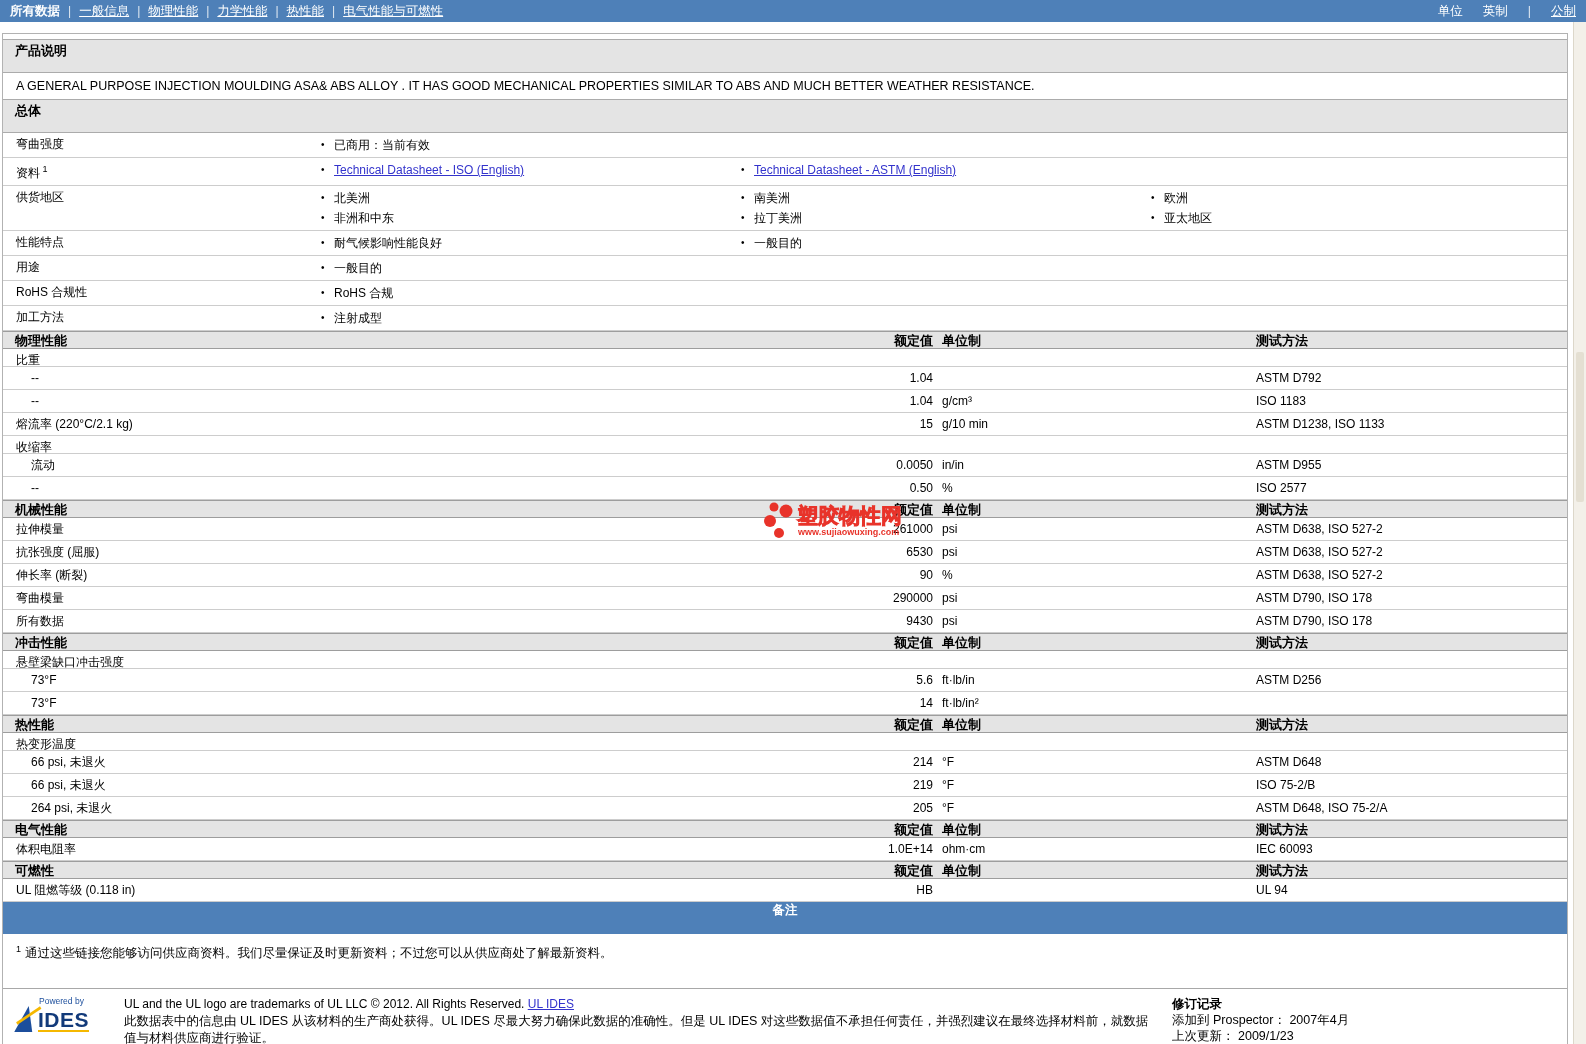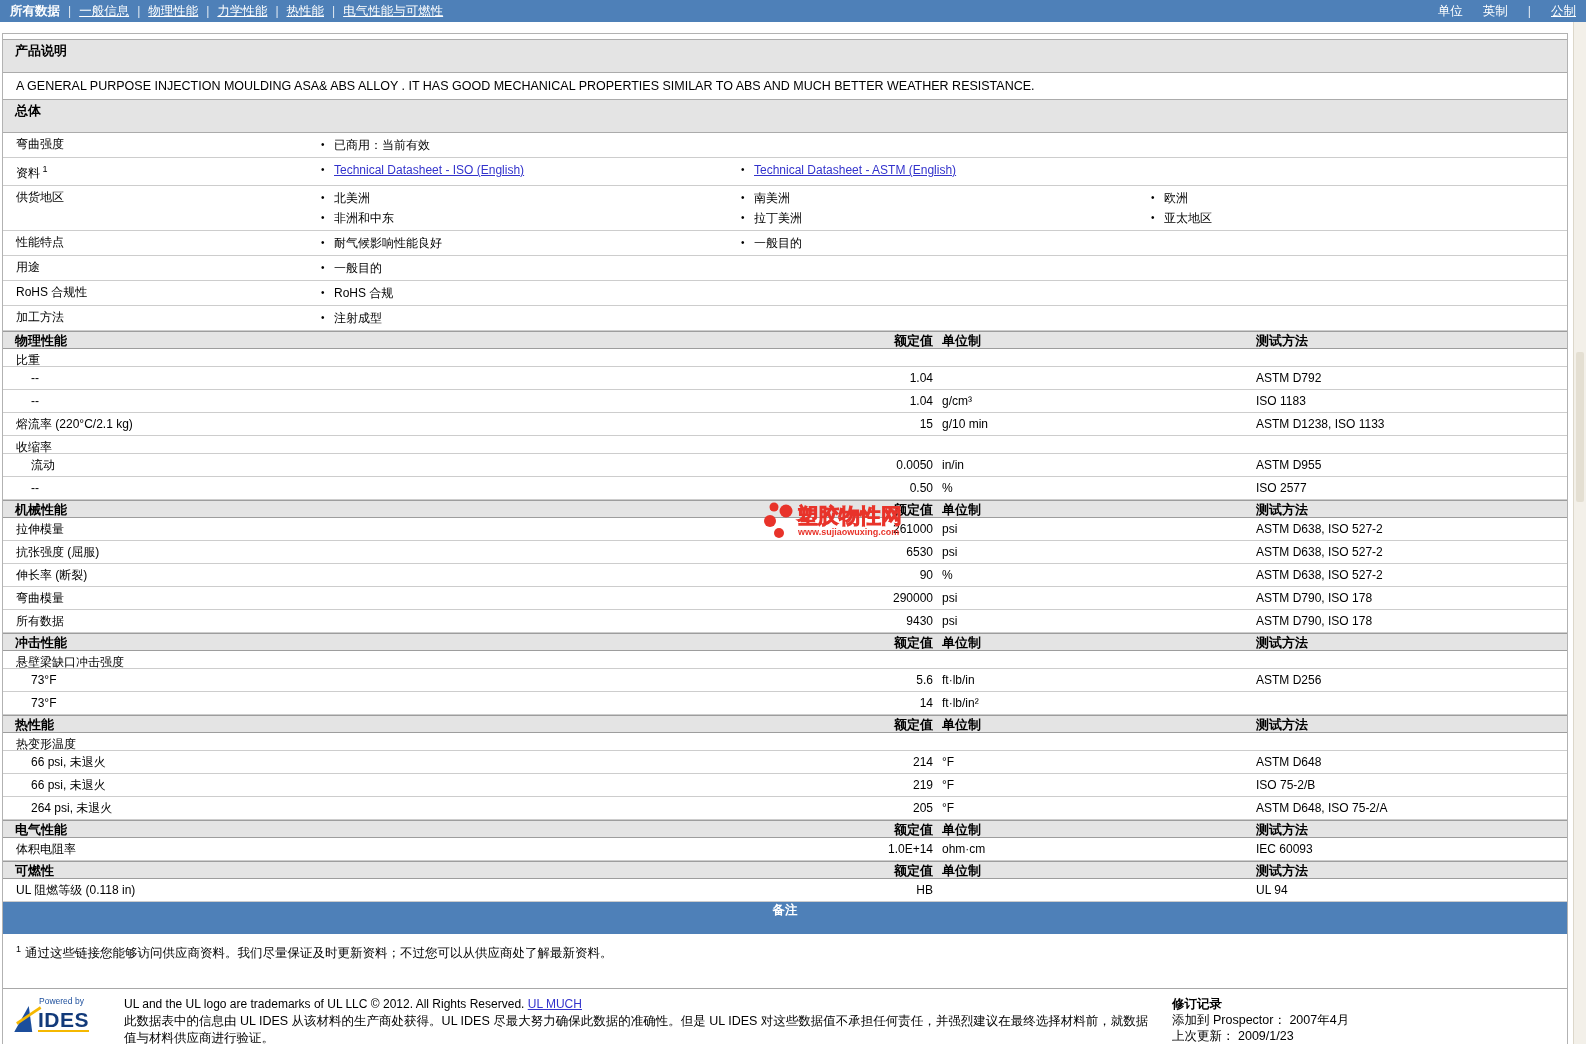--- a/index.html
+++ b/index.html
@@ -342,21 +342,21 @@
 
   <div class="footer">
     <div class="ides-logo">
       <div class="powered-by">Powered by</div>
       <div class="ides-row">
         <span class="ides-tri"></span>
         <span class="ides-word">IDES</span>
       </div>
     </div>
     <div class="footer-text">
-      <div><span>UL and the UL logo are trademarks of UL LLC © 2012. All Rights Reserved. </span><a class="ul-link">UL MUCH</a></div>
+      <div><span>UL and the UL logo are trademarks of UL LLC © 2012. All Rights Reserved. </span><a class="ul-link">UL IDES</a></div>
       <div class="footer-cn">此数据表中的信息由  UL IDES 从该材料的生产商处获得。UL IDES 尽最大努力确保此数据的准确性。但是  UL IDES 对这些数据值不承担任何责任，并强烈建议在最终选择材料前，就数据值与材料供应商进行验证。</div>
     </div>
     <div class="revision">
       <div class="rev-title">修订记录</div>
       <div id="revision-rows">
           <div class="rev-line"><span class="rev-label">添加到  Prospector：  </span><span class="rev-value">2007年4月</span></div>
           <div class="rev-line"><span class="rev-label">上次更新：  </span><span class="rev-value">2009/1/23</span></div>
         </div>
     </div>
   </div>

